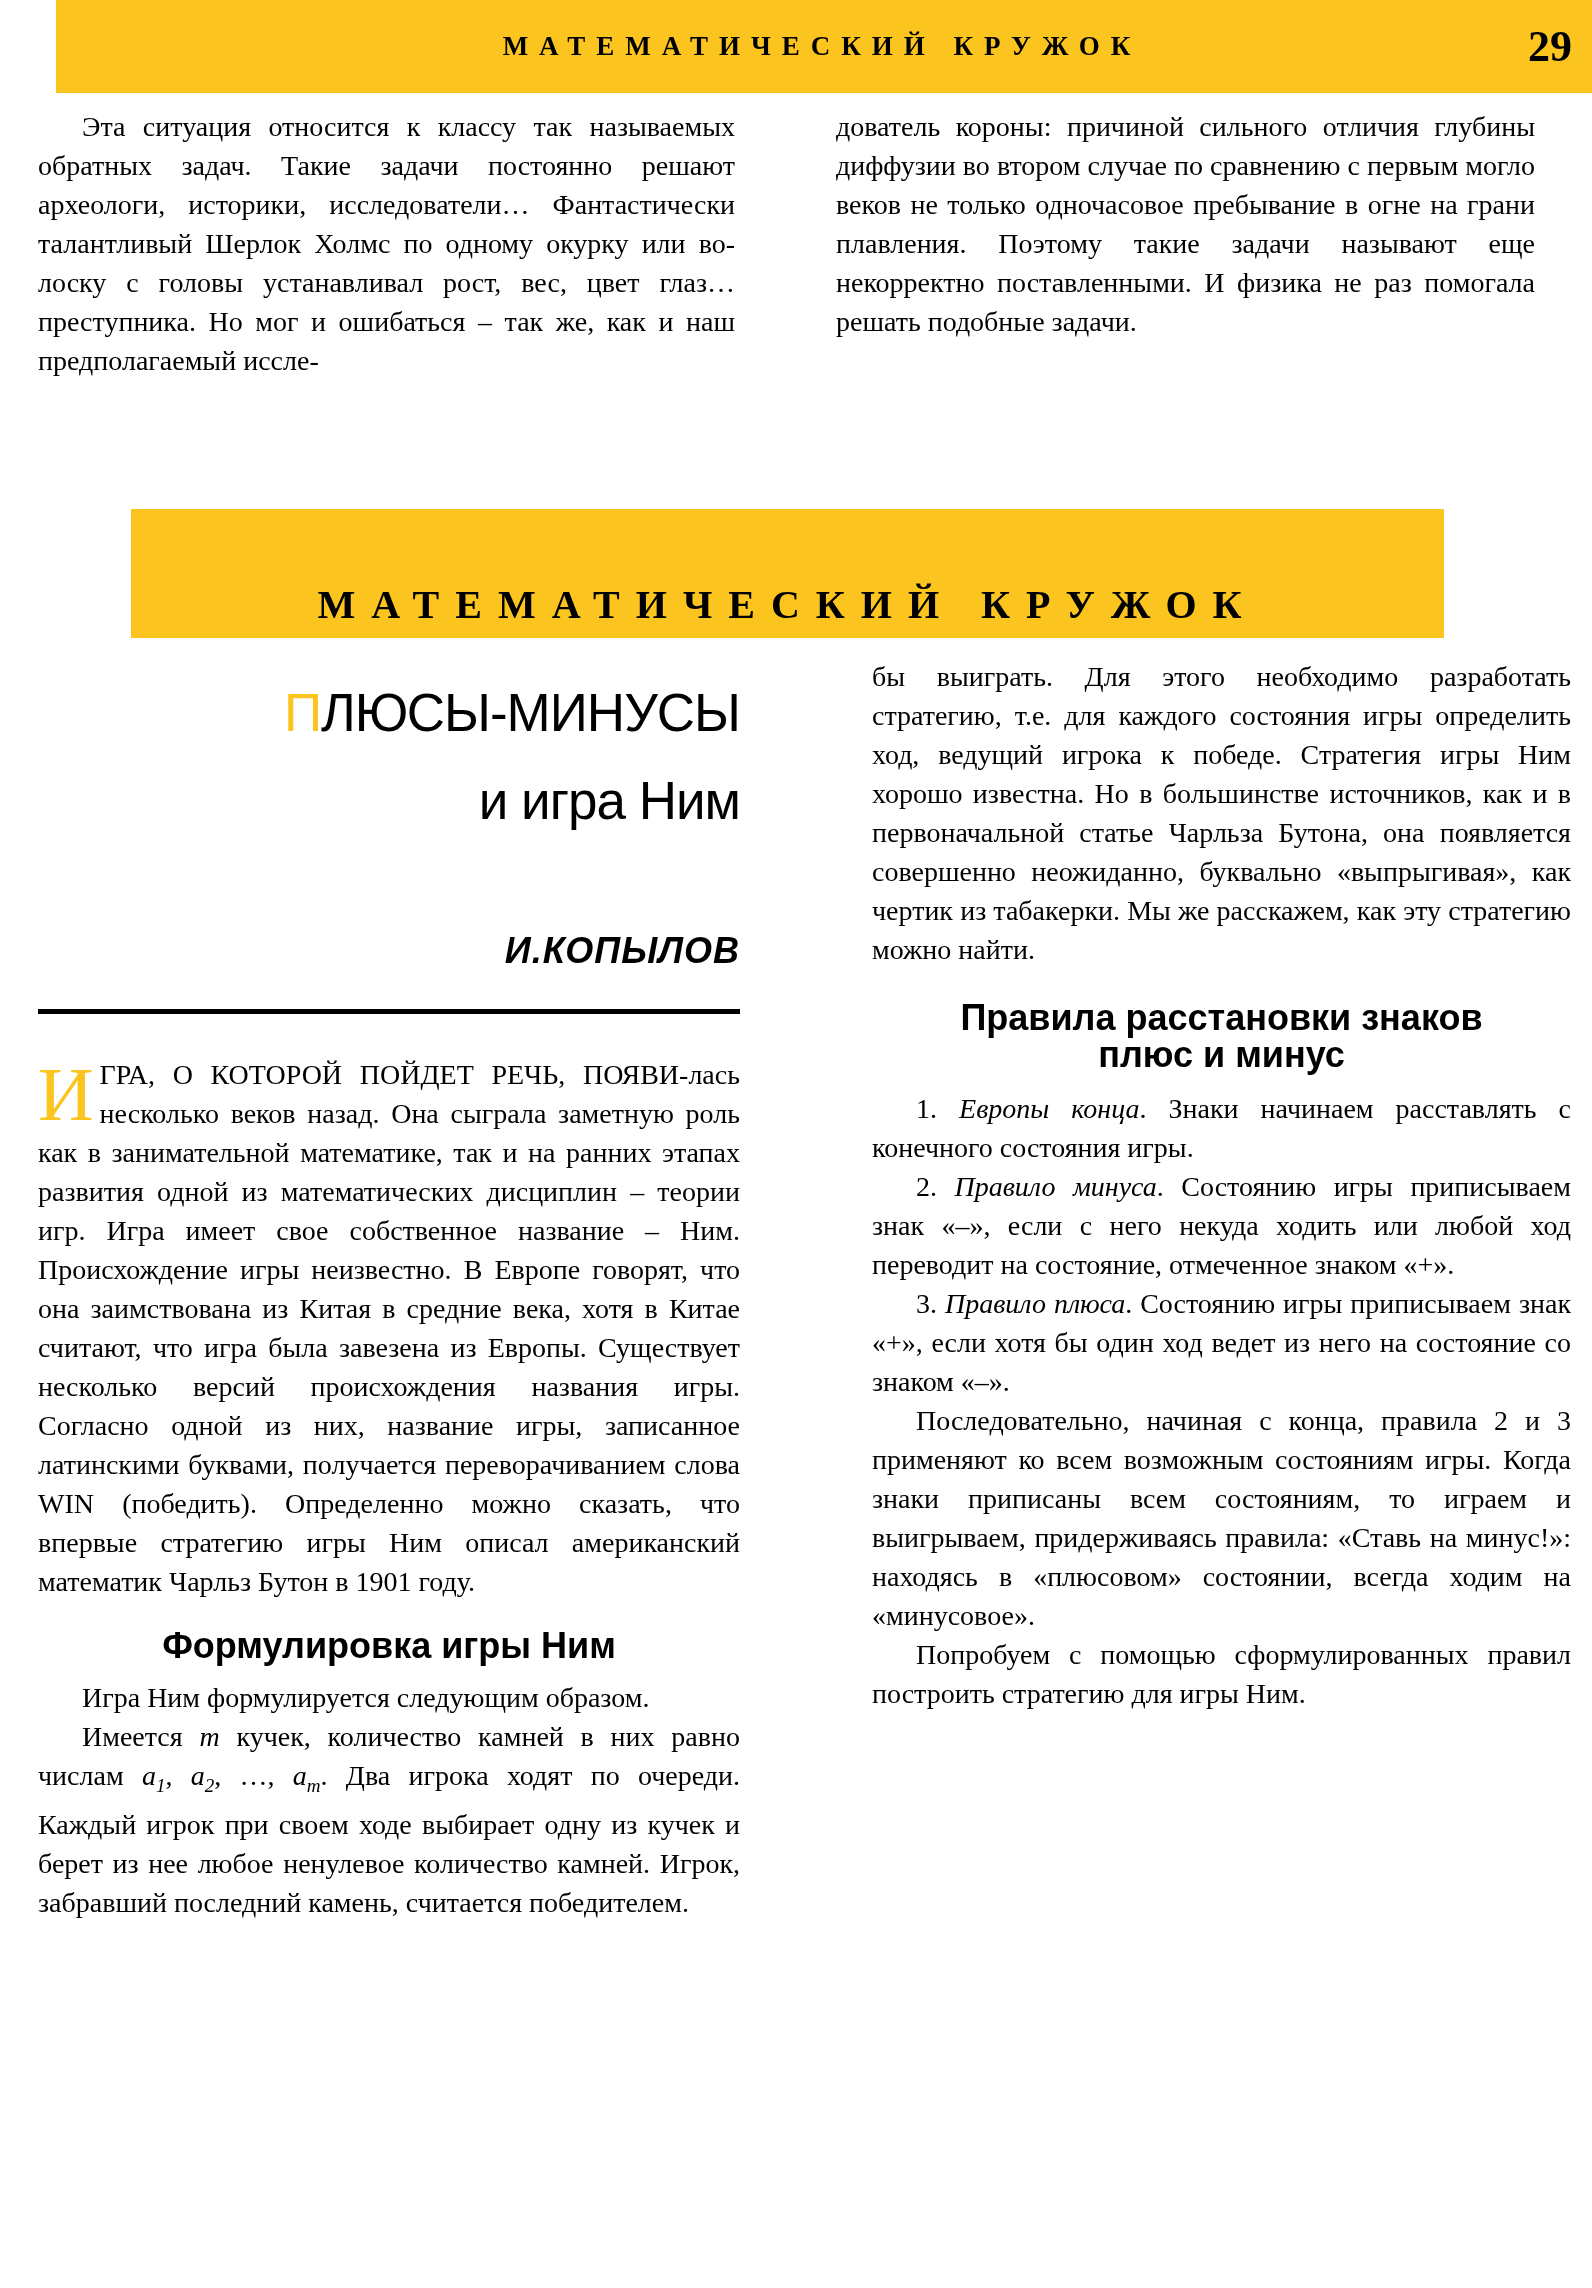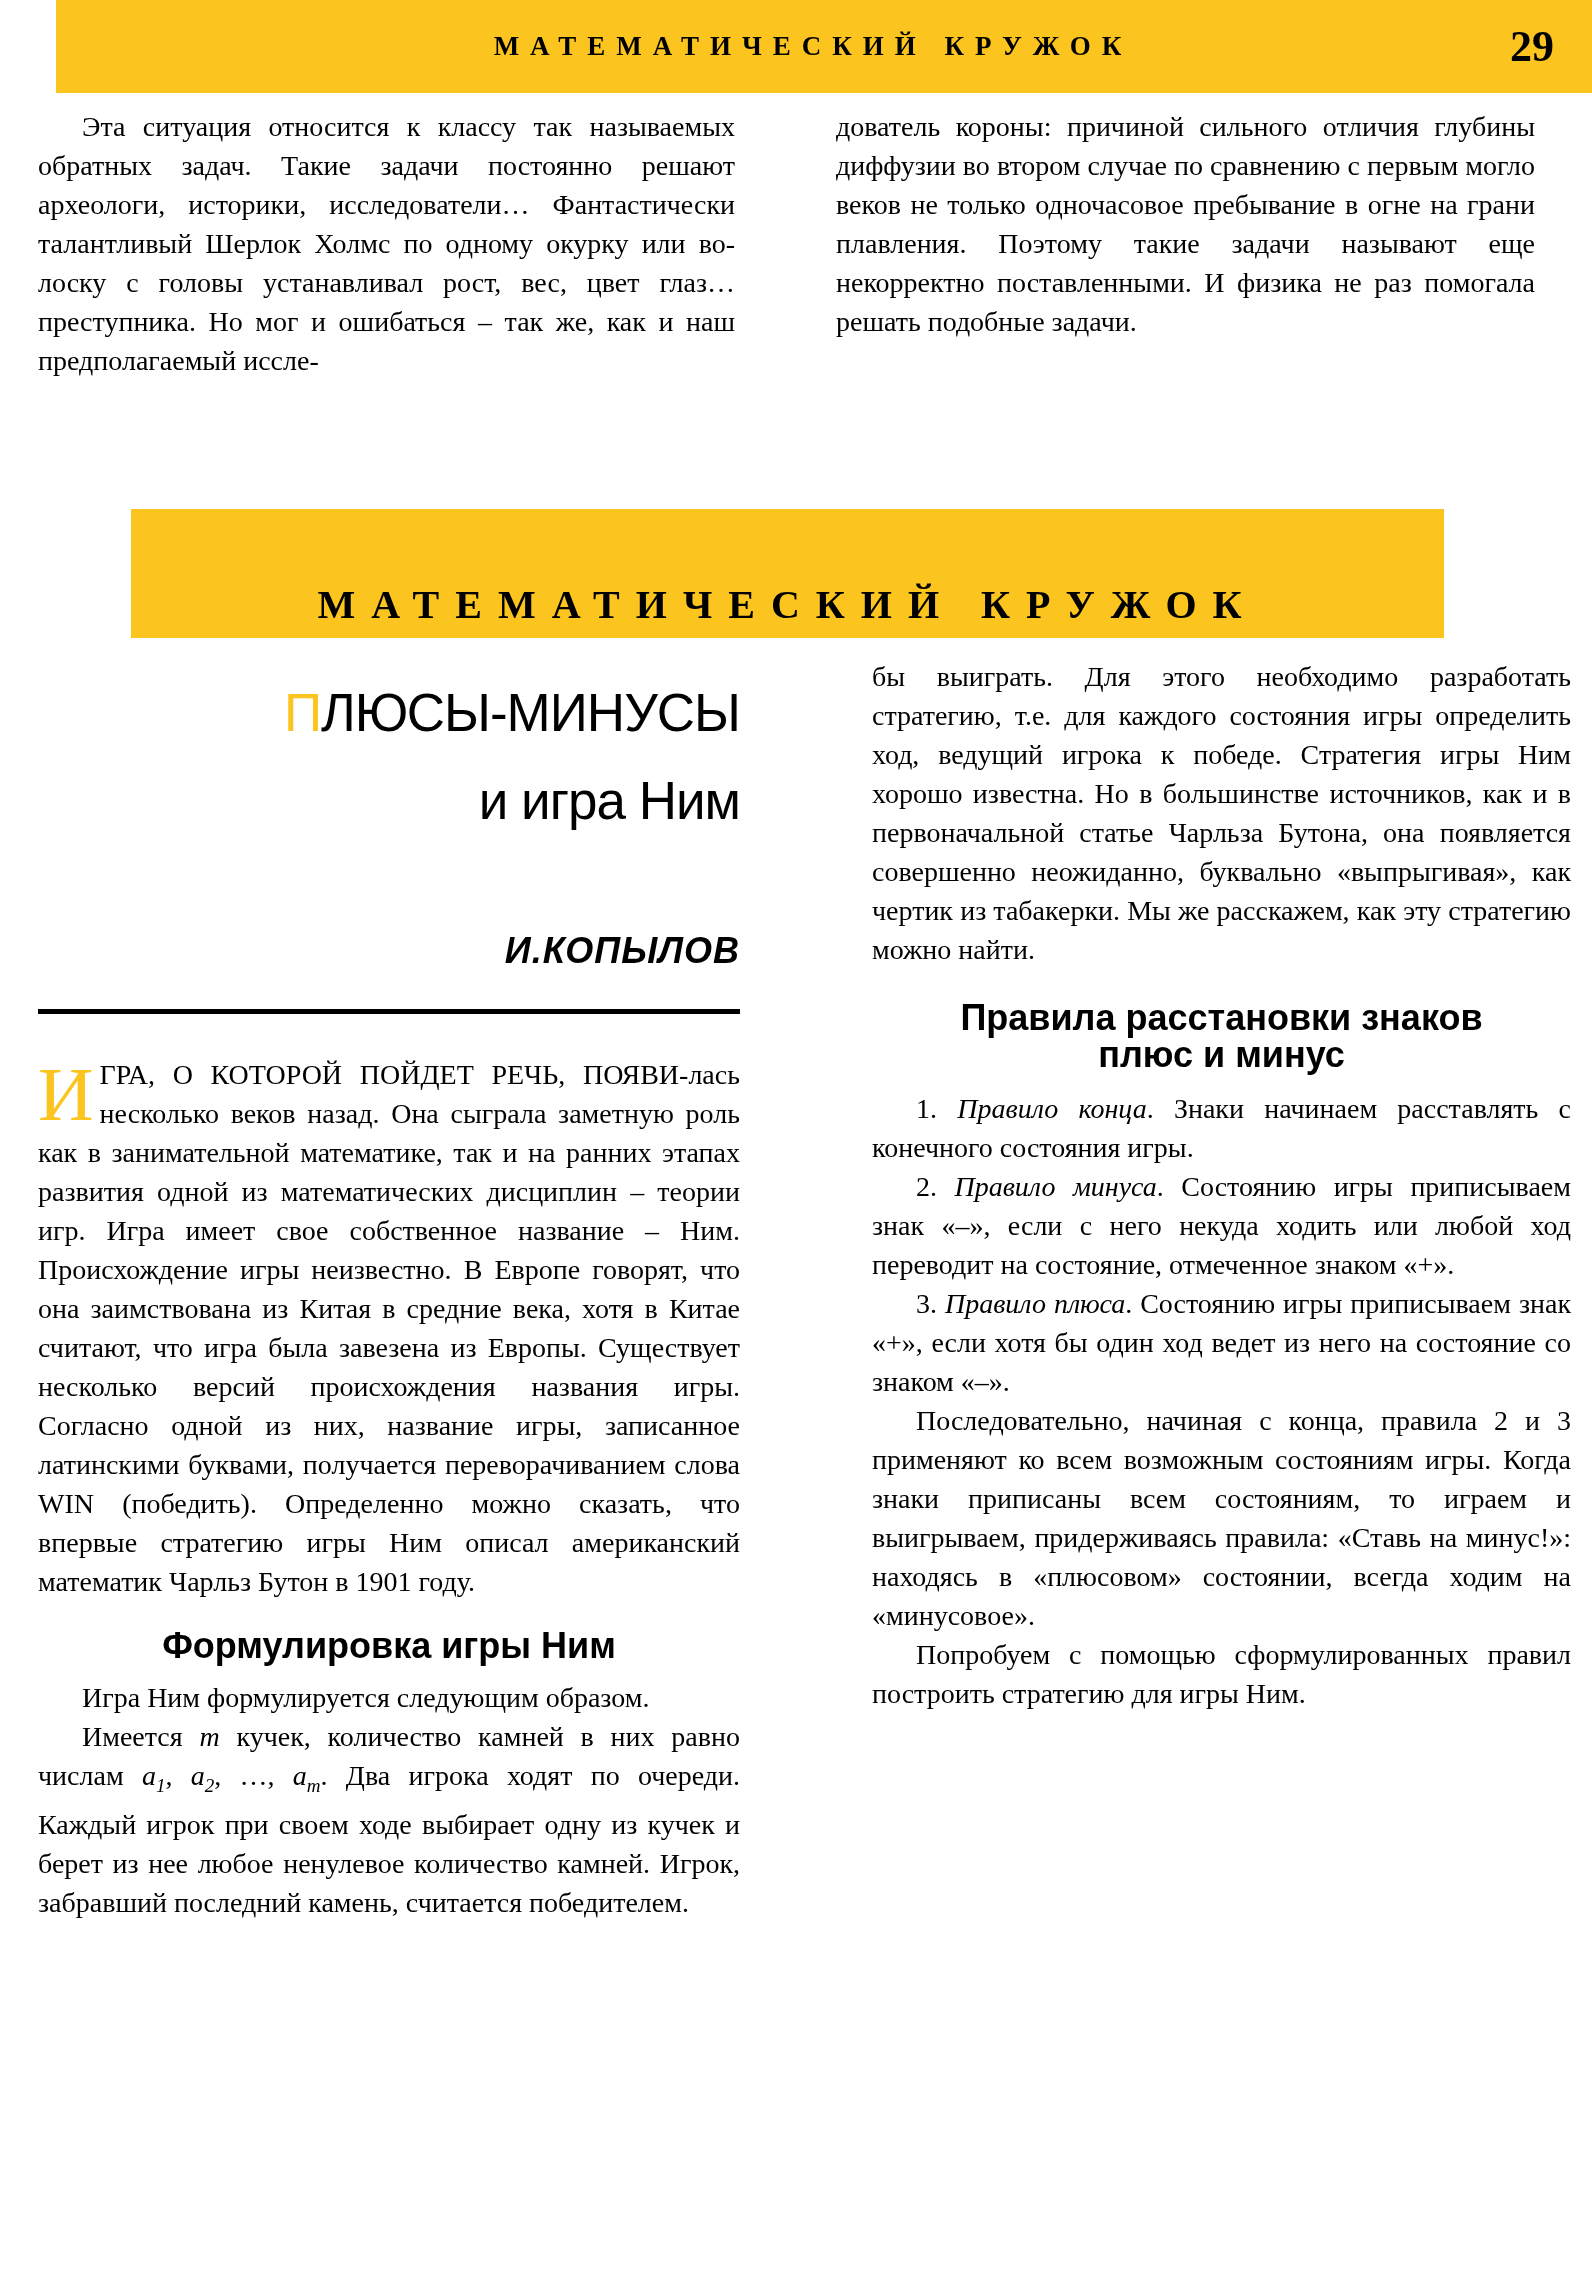--- a/index.html
+++ b/index.html
@@ -34,21 +34,21 @@
     font-weight: bold;
     font-size: 27px;
     letter-spacing: 11px;
     padding-left: 60px;
     color: #000;
   }
   .page-header .folio {
     font-family: "Liberation Serif", serif;
     font-weight: bold;
     font-size: 44px;
-    padding-right: 38px;
+    padding-right: 20px;
     color: #000;
   }
 
   
   .col-text {
     font-family: "Liberation Serif", serif;
     font-size: 28px;
     line-height: 39px;
     text-align: justify;
     text-justify: inter-word;
@@ -228,21 +228,21 @@
 
 <div class="body-right col-text">
   <p class="no-indent">бы выиграть. Для этого необходимо разра­ботать стратегию, т.е. для каждого состоя­ния игры определить ход, ведущий игрока к победе. Стратегия игры Ним хорошо извес­тна. Но в большинстве источников, как и в первоначальной статье Чарльза Бутона, она появляется совершенно неожиданно, бук­вально «выпрыгивая», как чертик из таба­керки. Мы же расскажем, как эту стратегию можно найти.</p>
 
   <div class="subhead tight">
     <div>Правила расстановки знаков</div>
     <div>плюс и минус</div>
   </div>
 
 
-  <p><span>1. </span><em>Правило конца</em><span>. Знаки начинаем рас­ставлять с конечного состояния игры.</span></p>
+  <p><span>1. </span><em>Европы конца</em><span>. Знаки начинаем рас­ставлять с конечного состояния игры.</span></p>
 
   <p><span>2. </span><em>Правило минуса</em><span>. Состоянию игры при­писываем знак «–», если с него некуда ходить или любой ход переводит на состоя­ние, отмеченное знаком «+».</span></p>
 
   <p><span>3. </span><em>Правило плюса</em><span>. Состоянию игры при­писываем знак «+», если хотя бы один ход ведет из него на состояние со знаком «–».</span></p>
 
   <p>Последовательно, начиная с конца, прави­ла 2 и 3 применяют ко всем возможным состояниям игры. Когда знаки приписаны всем состояниям, то играем и выигрываем, придерживаясь правила: «Ставь на минус!»: находясь в «плюсовом» состоянии, всегда ходим на «минусовое».</p>
 
   <p>Попробуем с помощью сформулирован­ных правил построить стратегию для игры Ним.</p>
 </div>
 

